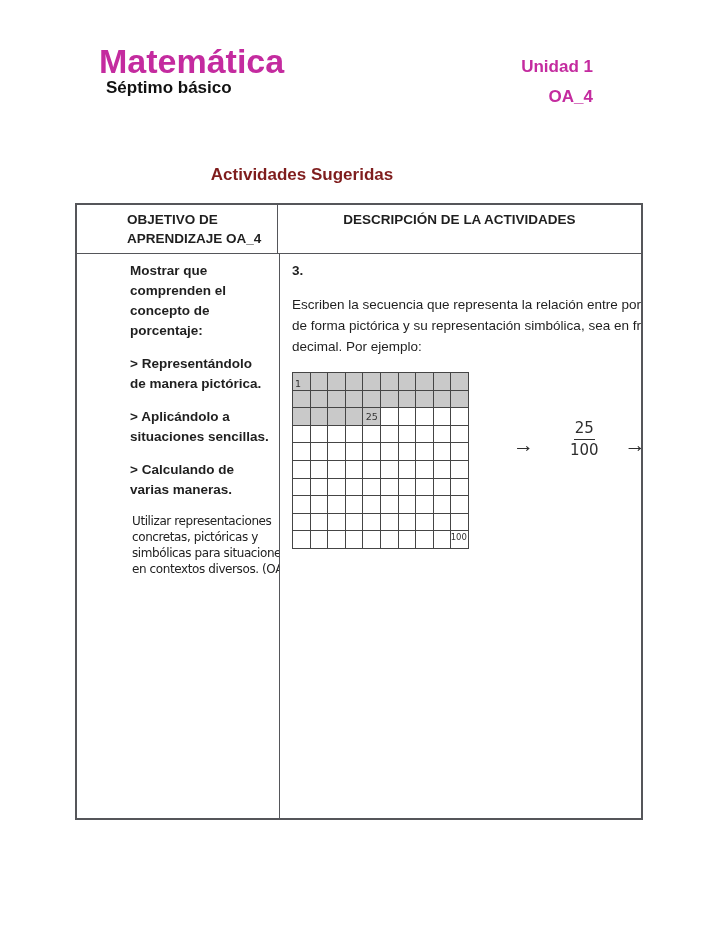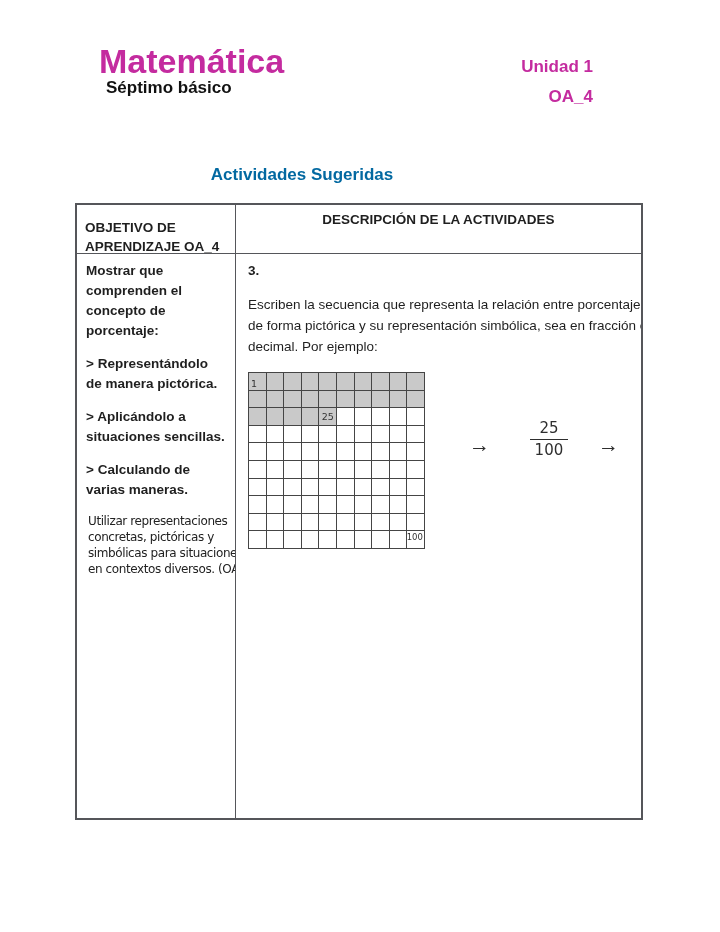--- a/index.html
+++ b/index.html
@@ -17,38 +17,38 @@
     position:absolute;left:106px;top:78px;margin:0;
     font-size:17px;font-weight:bold;color:#111111;
   }
   .unit-block{
     position:absolute;right:127px;top:52px;text-align:right;
     font-size:17px;font-weight:bold;line-height:30px;
   }
   
   .section-title{
     position:absolute;left:0;top:165px;width:604px;text-align:center;margin:0;
-    font-size:17px;font-weight:bold;color:#0369a1;
+    font-size:17px;font-weight:bold;color:#7f1d1d;
   }
   
   .atable{
     position:absolute;left:75px;top:203px;width:568px;height:617px;
     border:2px solid #55565a;box-sizing:border-box;
     display:flex;flex-direction:column;
   }
   .arow{display:flex;flex:1 1 auto;min-height:0;}
   .arow.header-row{flex:0 0 48px;border-bottom:1px solid #55565a;}
   .acell{box-sizing:border-box;overflow:hidden;}
   .acell.c-left{flex:0 0 159px;border-right:1px solid #55565a;}
   .acell.c-right{flex:1 1 auto;}
   .header-row .acell{font-size:13.5px;font-weight:bold;line-height:19px;}
-  .header-row .c-left{padding:13px 8px;}
+  .header-row .c-left{padding:5px 8px;margin-left:42px;}
   .header-row .c-right{padding:5px 8px;text-align:center;}
   
-  .body-row .c-left{padding:7px 9px 0 9px;font-size:13.5px;font-weight:bold;line-height:20px;}
+  .body-row .c-left{padding:7px 9px 0 9px;font-size:13.5px;font-weight:bold;line-height:20px;margin-left:44px;}
   .objective-intro{margin:0 0 13px 0;}
   .objective-bullet{margin:0 0 13px 0;}
   .skill-title{margin:50px 0 0 2px;font-size:16px;font-weight:bold;}
   .skill-text{
     margin:7px 0 0 2px;width:146px;
     font-family:"DejaVu Sans", sans-serif;font-weight:normal;
     font-size:12px;line-height:16px;letter-spacing:-0.4px;color:#222222;
     white-space:nowrap;
   }
   .skill-text span{display:block;}

